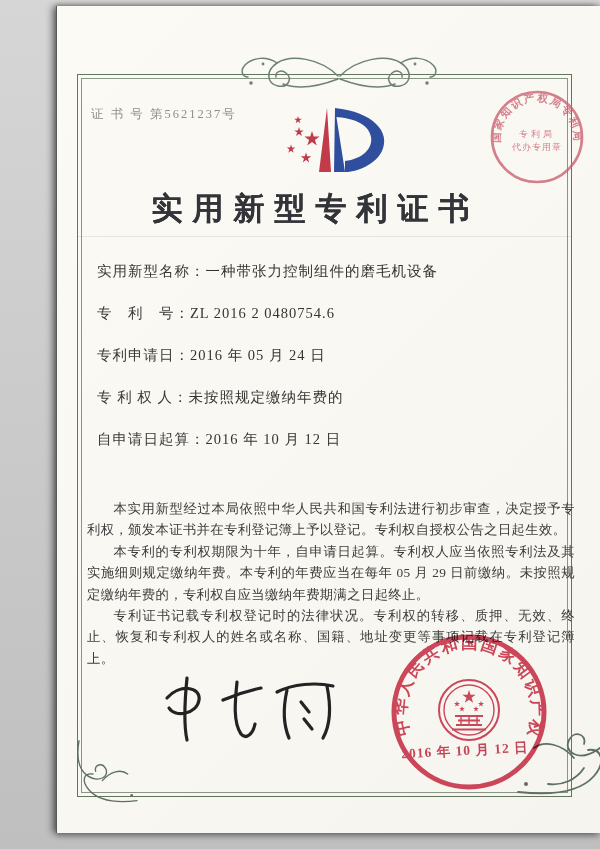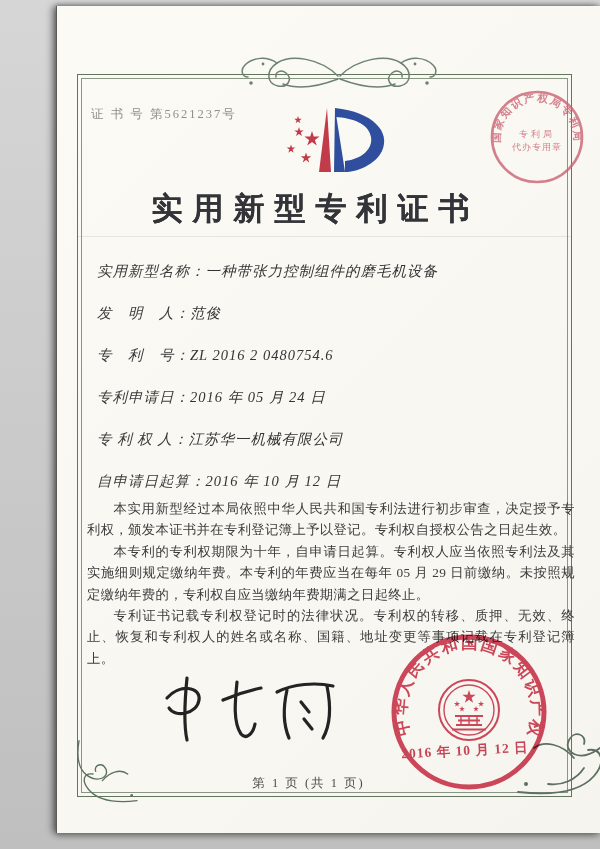--- a/index.html
+++ b/index.html
@@ -34,21 +34,21 @@
 
   .title {
     position:absolute; left:0; right:26px; top:182px; z-index:3;
     text-align:center; font-size:31px; font-weight:700; color:#33343a;
     letter-spacing:10px; text-shadow:0 0 .4px #333;
   }
   .fold-line { position:absolute; left:20px; right:28px; top:230px; height:1px;
     background:rgba(90,90,90,.12); z-index:2; }
 
   .fields { position:absolute; left:40px; top:256px; right:40px; z-index:3; }
-  .field-row { height:42px; font-size:14.5px; color:#3a3a3a; letter-spacing:1px;font-style:italic; }
+  .field-row { height:42px; font-size:14.5px; color:#3a3a3a; letter-spacing:1px; }
   .field-row .lab { color:#3a3a3a; }
   .field-row .val { color:#343434; }
 
   .paras {
     position:absolute; left:30px; top:492px; width:488px; z-index:3;
     font-size:13.3px; line-height:21.4px; color:#3c3c3c;
     text-align:justify; letter-spacing:.4px;
   }
   .paras p { text-indent:2em; }
 
@@ -152,30 +152,27 @@
     </svg>
 
     <div class="title">实用新型专利证书</div>
     <div class="fold-line"></div>
 
     <div class="fields">
       <div class="field-row">
         <span class="lab">实用新型名称：</span><span class="val">一种带张力控制组件的磨毛机设备</span>
       </div>
       <div class="field-row">
-        <span class="lab">发　明　人：</span><span class="val">范俊</span>
-      </div>
-      <div class="field-row">
         <span class="lab">专　利　号：</span><span class="val">ZL 2016 2 0480754.6</span>
       </div>
       <div class="field-row">
         <span class="lab">专利申请日：</span><span class="val">2016 年 05 月 24 日</span>
       </div>
       <div class="field-row">
-        <span class="lab">专 利 权 人：</span><span class="val">江苏华一机械有限公司</span>
+        <span class="lab">专 利 权 人：</span><span class="val">未按照规定缴纳年费的</span>
       </div>
       <div class="field-row">
         <span class="lab">自申请日起算：</span><span class="val">2016 年 10 月 12 日</span>
       </div>
     </div>
 
     <div class="paras">
       <p>本实用新型经过本局依照中华人民共和国专利法进行初步审查，决定授予专利权，颁发本证书并在专利登记簿上予以登记。专利权自授权公告之日起生效。</p>
       <p>本专利的专利权期限为十年，自申请日起算。专利权人应当依照专利法及其实施细则规定缴纳年费。本专利的年费应当在每年 05 月 29 日前缴纳。未按照规定缴纳年费的，专利权自应当缴纳年费期满之日起终止。</p>
       <p>专利证书记载专利权登记时的法律状况。专利权的转移、质押、无效、终止、恢复和专利权人的姓名或名称、国籍、地址变更等事项记载在专利登记簿上。</p>
@@ -214,16 +211,15 @@
           <use href="#st2" transform="translate(-7,-1) scale(3)" stroke="none"></use>
           <use href="#st2" transform="translate(7,-1) scale(3)" stroke="none"></use>
           <path d="M-14,6 h28 M-11,10.5 h22 M-13,15 h26" stroke-width="2.2"></path>
           <path d="M-8,6 v9 M8,6 v9 M0,6 v9" stroke-width="1.4"></path>
           <path d="M-17,19.5 h34" stroke-width="2"></path>
         </g>
       </svg>
       <div class="seal-date">2016 年 10 月 12 日</div>
     </div>
 
-    <div class="footer">第 1 页 (共 1 页)</div>
 
   </div>
 </div>
 
 </body></html>

